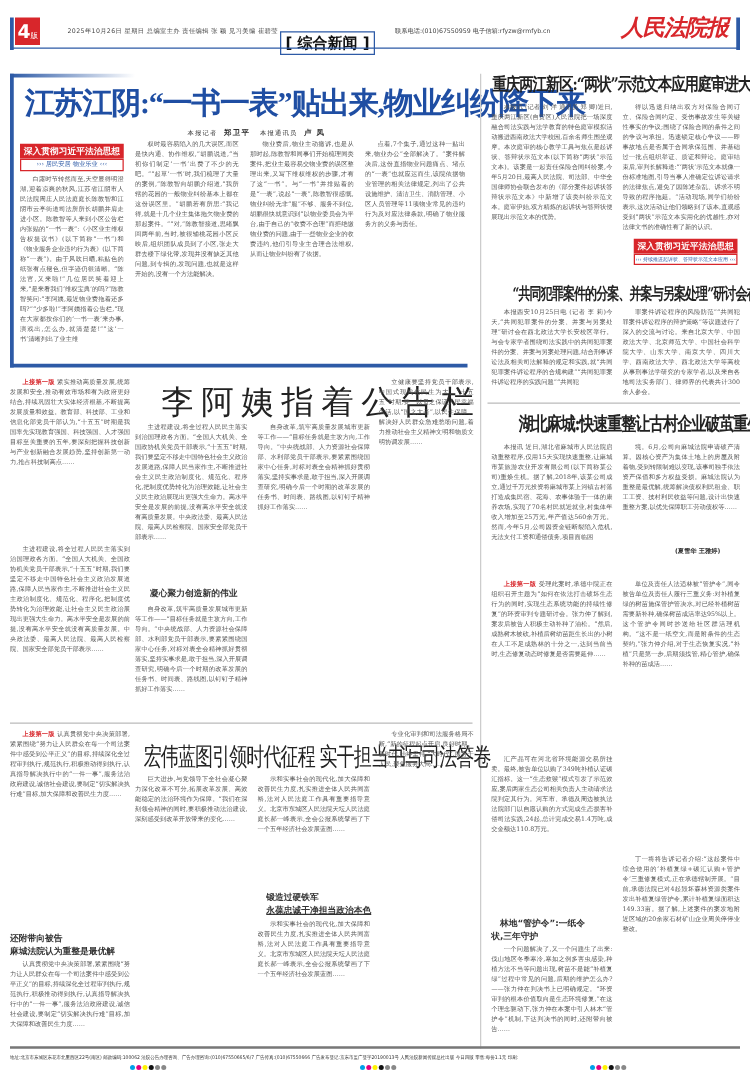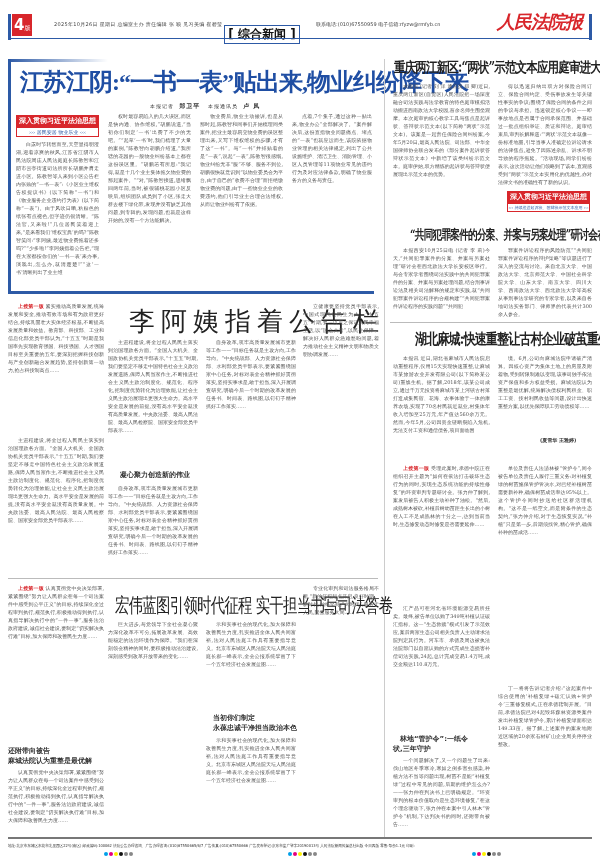--- a/index.html
+++ b/index.html
@@ -142,22 +142,22 @@
   </div>
 <div class="col-text" style="left:303px;top:584px;width:76px;height:250px;">
     <p>专业化审判和司法服务格局不断,“新的征程起点开启,良好时期。新时代,始终坚持,“大时代”,服务于人民,聚焦服务大局……</p>
   </div>
 
 <div class="sub-h" style="left:8px;top:746px;">还附带向被告</div>
 <div class="sub-h" style="left:8px;top:756px;">麻城法院认为重整是最优解</div>
 <div class="col-text" style="left:8px;top:768px;width:96px;height:66px;">
     <p>认真贯彻党中央决策部署,紧紧围绕“努力让人民群众在每一个司法案件中感受到公平正义”的目标,持续深化全过程审判执行,规范执行,积极推动得到执行,认真指导解决执行中的“一件一事”,服务法治政府建设,诚信社会建设,要制定“切实解决执行难”目标,加大保障和改善民生力度……</p>
   </div>
-<div class="sub-h" style="left:213px;top:713px;">当初你们制定</div>
-<div class="sub-h" style="left:213px;top:723px;">永葆忠诚干净担当政治本色</div>
+<div class="sub-h" style="left:213px;top:713px;">锻造过硬铁军</div>
+<div class="sub-h" style="left:213px;top:723px;text-decoration:underline;">永葆忠诚干净担当政治本色</div>
 <div class="col-text" style="left:206px;top:736px;width:90px;height:98px;">
     <p>示和实事社会的现代化,加大保障和改善民生力度,扎实推进全体人民共同富裕,法对人民法庭工作具有重要指导意义。北京市东城区人民法院天坛人民法庭庭长郝一峰表示,全会公报系统擘画了下一个五年经济社会发展蓝图……</p>
   </div>
 
 <div class="col-text" style="left:393px;top:464px;width:97px;height:140px;">
     <p><span class="cont-tag">上接第一版</span> <span>受理此案时,承德中院正在组织召开主题为“如何在依法打击破坏生态行为的同时,实现生态系统功能的持续性修复”的环资审判专题研讨会。张力仲了解到,案发后被告人积极主动补种了油松。“然后,成熟树木被砍,补植后树幼苗距生长出的小树在人工不足成熟林的十分之一,达到当前当时,生态修复动态时修复是否需要延伸……</span></p>
   </div>
 <div class="col-text" style="left:498px;top:464px;width:94px;height:220px;">
     <p>单位及责任人法适林被“管护令”,同令被告单位及责任人履行三重义务:对补植复绿的树苗施保管护管决水,对已经补植树苗需要新补种,确保树苗成活率达95%以上。这个管护令同时抄送给社区群活理机构。“这不是一纸空文,而是附条件的生态契约,”张力仲介绍,对于生态恢复实况,“补植”只是第一步,后期须找管,精心管护,确保补种的苗成活……</p>
   </div>

